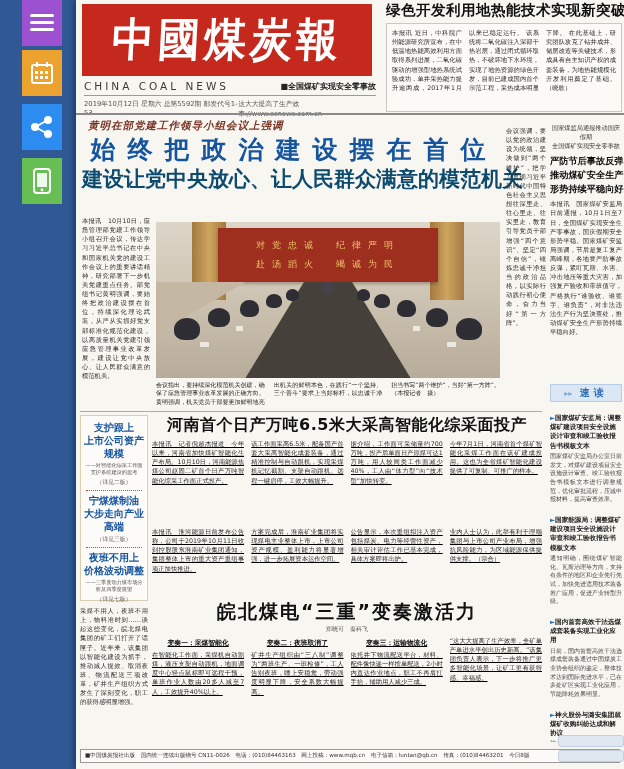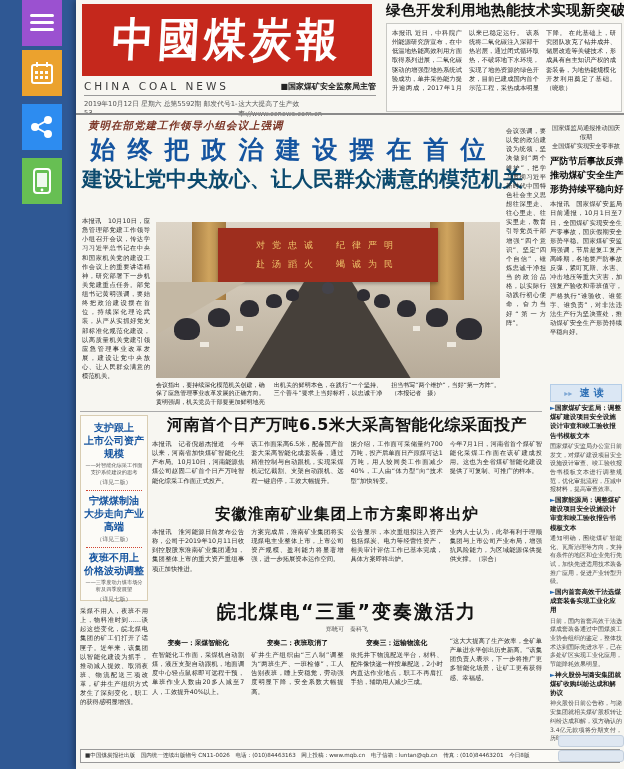--- a/index.html
+++ b/index.html
@@ -52,42 +52,42 @@
   
   .briefs{left:4px;top:415px;width:68px;height:186px;border:1px solid #d9cdb2;background:#fcfbf7;box-sizing:border-box;
           padding:5px 3px;display:flex;flex-direction:column;justify-content:space-between;}
   .brief-title{color:#15549f;font-weight:bold;font-size:10px;line-height:1.3;text-align:center;cursor:pointer;}
   .brief-sub{font-size:5.2px;color:#555;margin-top:2px;text-align:center;line-height:1.35;}
   .brief-see{font-size:5.8px;color:#666;text-align:center;margin-top:2px;cursor:pointer;}
   .brief-div{border-top:1px dotted #d04634;margin:3px 2px;}
   
   .sec-head{left:76px;width:390px;text-align:center;font-weight:bold;color:#111;cursor:pointer;}
   .henan-head{top:415px;font-size:16px;letter-spacing:.5px;white-space:nowrap;}
-  .cols4{left:76px;width:390px;display:flex;gap:7px;}
+  .cols4{left:76px;width:390px;display:flex;gap:7px;text-decoration:underline;}
   .cols4>div{flex:1;}
   .henan-cols{top:439px;height:62px;}
   .huainan-head{top:504px;font-size:15.5px;letter-spacing:1px;}
   .huainan-cols{top:527px;height:59px;}
   .wb-kicker{left:76px;top:589px;width:390px;text-align:center;font-size:8px;font-weight:bold;font-style:italic;color:#7b3526;letter-spacing:2px;}
   .wb-head{left:76px;top:599px;width:390px;text-align:center;font-size:19px;font-weight:bold;color:#111;letter-spacing:2px;cursor:pointer;}
   .wb-byline{left:76px;top:625px;width:390px;text-align:center;font-size:6px;color:#555;}
   .wb-cols{top:636px;height:108px;}
   .wb-c0{left:4px;top:606px;width:68px;height:138px;}
   .wb-subhead{font-weight:bold;font-size:6.8px;text-align:center;margin:2px 0;color:#111;}
   .wb-subhead:empty{display:none;}
   
   .ra{left:474px;top:124px;width:72px;}
   .ra-kick{font-size:6.2px;color:#333;text-align:center;line-height:1.45;}
   .ra-head{font-size:9.2px;font-weight:bold;color:#0f0f0f;text-align:center;line-height:1.5;margin-top:3px;cursor:pointer;white-space:nowrap;}
   .ra-body{margin-top:4px;height:178px;}
   .sudu{left:474px;top:384px;width:72px;height:358px;overflow:hidden;}
   .sudu-head{background:#dbe7f4;border:1px solid #b5cde6;color:#2d6fb5;font-weight:bold;font-size:10px;
              text-align:center;padding:1px 0;letter-spacing:4px;cursor:pointer;}
   .sudu-head .mk{color:#7fa8d4;font-size:8px;letter-spacing:0;}
-  .sudu-item{margin-top:2px;}
+  .sudu-item{margin-top:12px;}
   .sudu-title{font-size:6.6px;font-weight:bold;color:#1d1d1d;line-height:1.4;cursor:pointer;}
   .sudu-title .bullet{color:#2d6fb5;}
   .sudu-body{font-size:6px;line-height:1.45;color:#4a4a4a;text-align:justify;margin-top:1px;}
   
   .footer{left:4px;top:749px;width:540px;box-sizing:border-box;border:1px solid #999;background:#fbfaf6;
           display:flex;justify-content:space-between;padding:2px 4px;font-size:5.6px;color:#333;white-space:nowrap;overflow:hidden;}
   
   .widget{right:0;bottom:4px;width:66px;}
   .widget div{height:10px;border-radius:3px;background:#dfe7f1;border:1px solid #c3cfdd;margin-bottom:3px;cursor:pointer;}
 </style>
@@ -145,21 +145,21 @@
   </span>
 </div>
 
 <div class="abs page">
 
   <div class="abs mast-red">
     <span class="mast-title">中國煤炭報</span>
   </div>
   <div class="abs mast-row">
     <span class="mast-en">CHINA COAL NEWS</span>
-    <span class="mast-sup">■国家煤矿安全监察局主管</span>
+    <span class="mast-sup">■全国煤矿实现安全零事故</span>
   </div>
   <div class="abs date-row">
     <span>2019年10月12日 星期六  总第5592期  邮发代号1-53</span>
     <span>这大大提高了生产效率://www.ccnews.com.cn</span>
   </div>
 
   <div class="abs tr-art">
     <div class="tr-head">绿色开发利用地热能技术实现新突破</div>
     <div class="tr-box">
       <span class="bodytxt">本报讯 近日，中科院广州能源研究所宣布，在中低温地热能高效利用方面取得系列进展，二氧化碳驱动的增强型地热系统试验成功，单井采热能力提升逾两成，2017年1月以来已稳定运行。</span>
@@ -235,21 +235,20 @@
   </div>
 
   <div class="abs sec-head henan-head">河南首个日产万吨6.5米大采高智能化综采面投产</div>
   <div class="abs cols4 henan-cols">
     <div class="bodytxt">本报讯　记者倪超杰报道　今年以来，河南省加快煤矿智能化生产布局。10月10日，河南能源焦煤公司赵固二矿首个日产万吨智能化综采工作面正式投产。</div>
     <div class="bodytxt">该工作面采高6.5米，配备国产首套大采高智能化成套装备，通过精准控制与自动跟机，实现采煤机记忆截割、支架自动跟机、远程一键启停，工效大幅提升。</div>
     <div class="bodytxt">据介绍，工作面可采储量约700万吨，投产后单面日产原煤可达1万吨，用人较同类工作面减少40%，工人由“体力型”向“技术型”加快转变。</div>
     <div class="bodytxt">今年7月1日，河南省首个煤矿智能化采煤工作面在该矿建成投用。这也为全省煤矿智能化建设提供了可复制、可推广的样本。</div>
   </div>
 
-  <div class="abs sec-head huainan-head">安徽淮南矿业集团上市方案即将出炉</div>
   <div class="abs cols4 huainan-cols">
     <div class="bodytxt">本报讯　淮河能源日前发布公告称，公司于2019年10月11日收到控股股东淮南矿业集团通知，集团整体上市的重大资产重组事项正加快推进。</div>
     <div class="bodytxt">方案完成后，淮南矿业集团将实现煤电主业整体上市，上市公司资产规模、盈利能力将显著增强，进一步拓展资本运作空间。</div>
     <div class="bodytxt">公告显示，本次重组拟注入资产包括煤炭、电力等经营性资产，相关审计评估工作已基本完成，具体方案即将出炉。</div>
     <div class="bodytxt">业内人士认为，此举有利于理顺集团与上市公司产业布局，增强抗风险能力，为区域能源保供提供支撑。（宗合）</div>
   </div>
 
   <div class="abs wb-head">皖北煤电“三重”变奏激活力</div>
   <div class="abs wb-byline">郑晓可　秦科飞</div>
   <div class="abs bodytxt wb-c0">采煤不用人，夜班不用上，物料准时到……谈起这些变化，皖北煤电集团的矿工们打开了话匣子。近年来，该集团以智能化建设为抓手，推动减人提效、取消夜班、物流配送三项改革，矿井生产组织方式发生了深刻变化，职工的获得感明显增强。</div>

